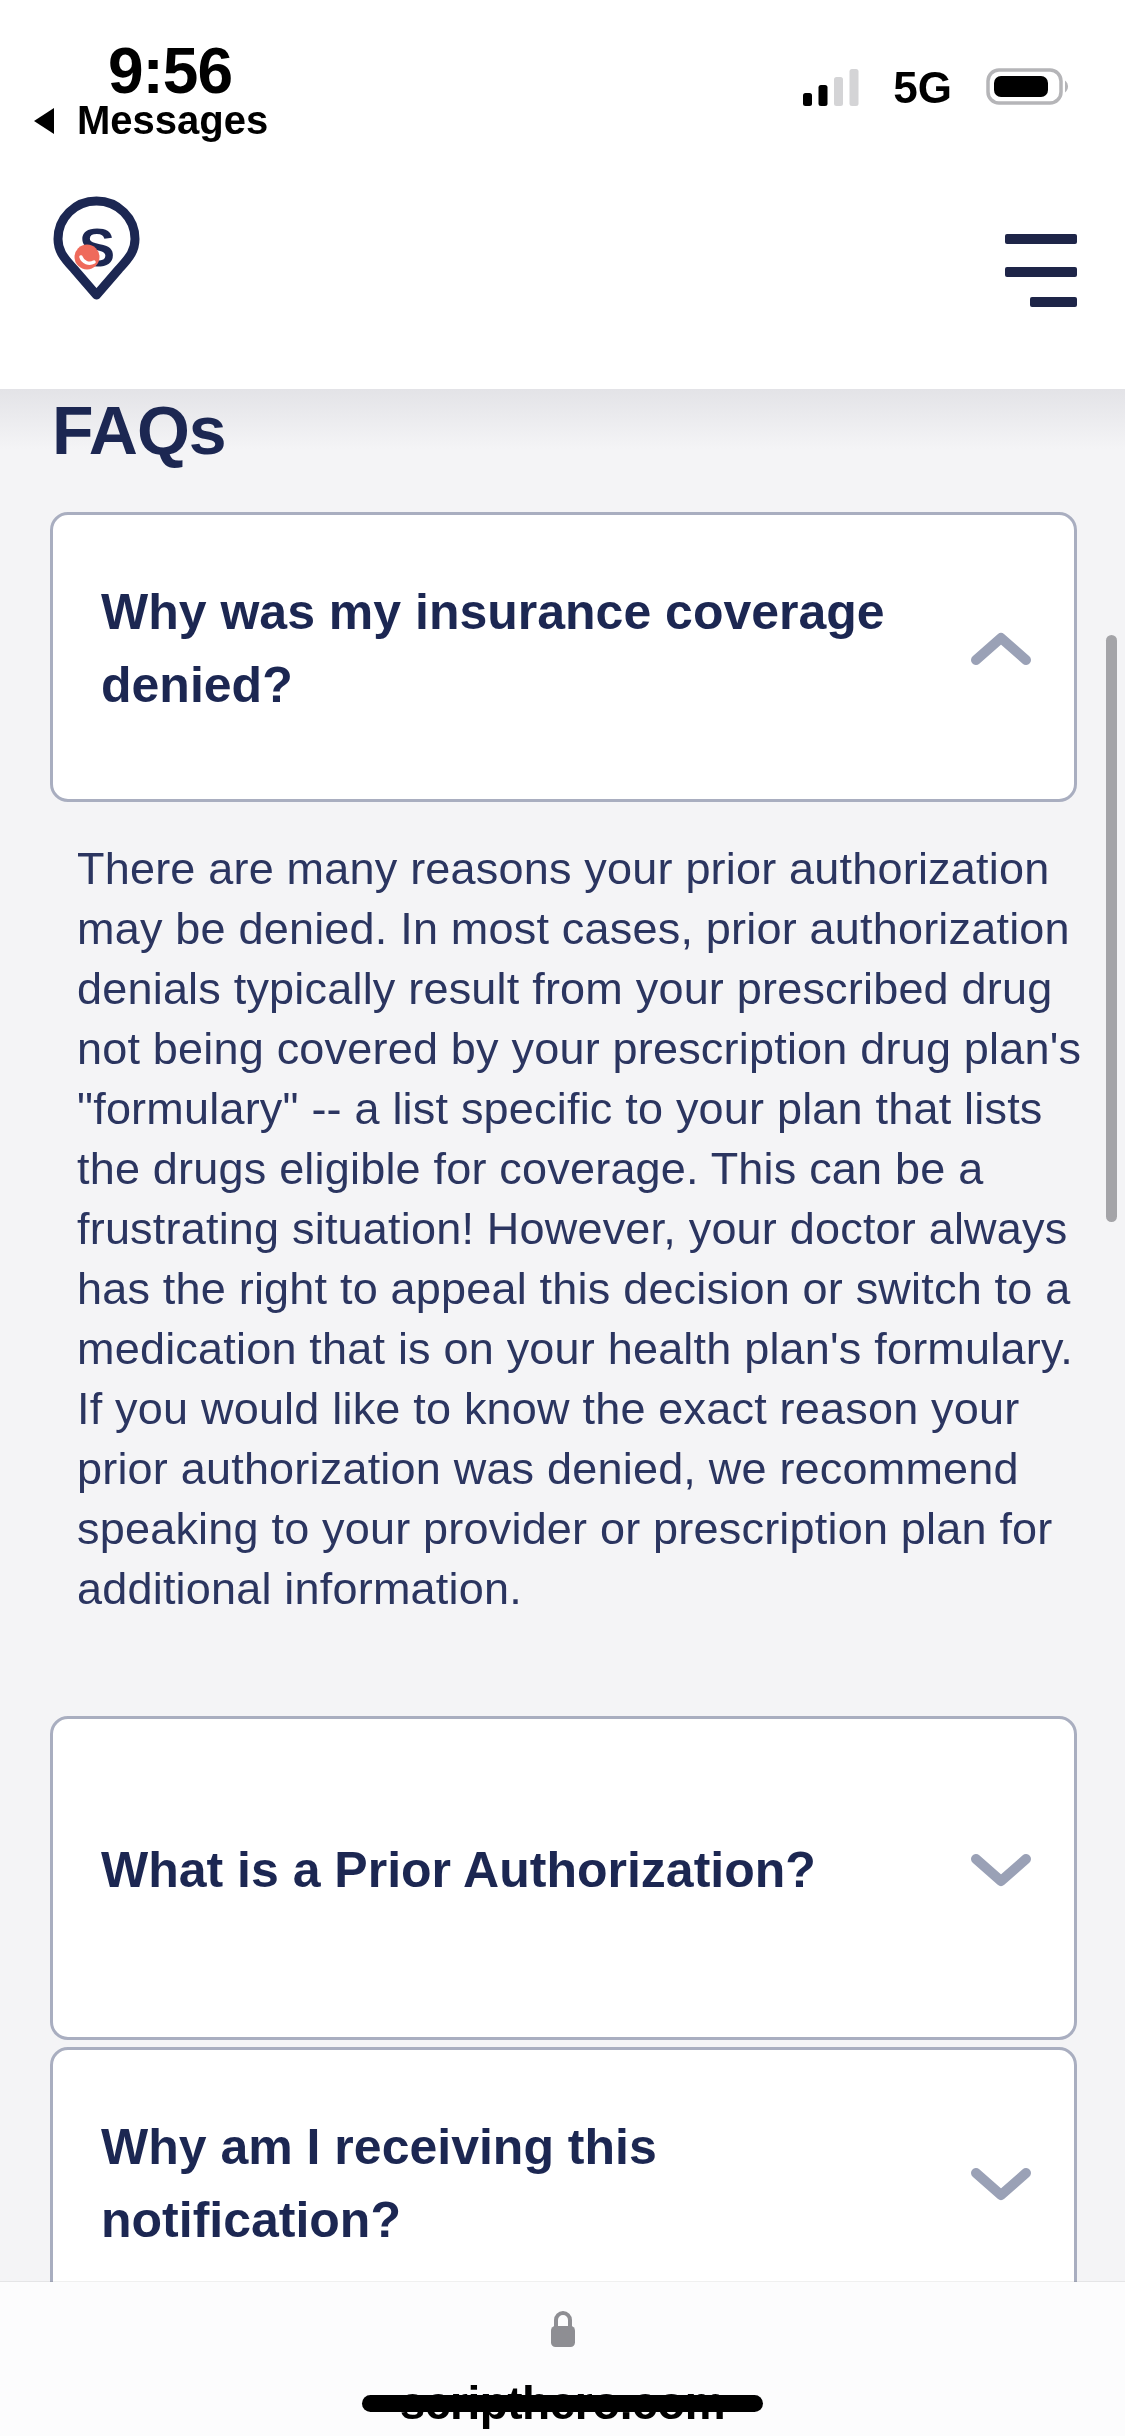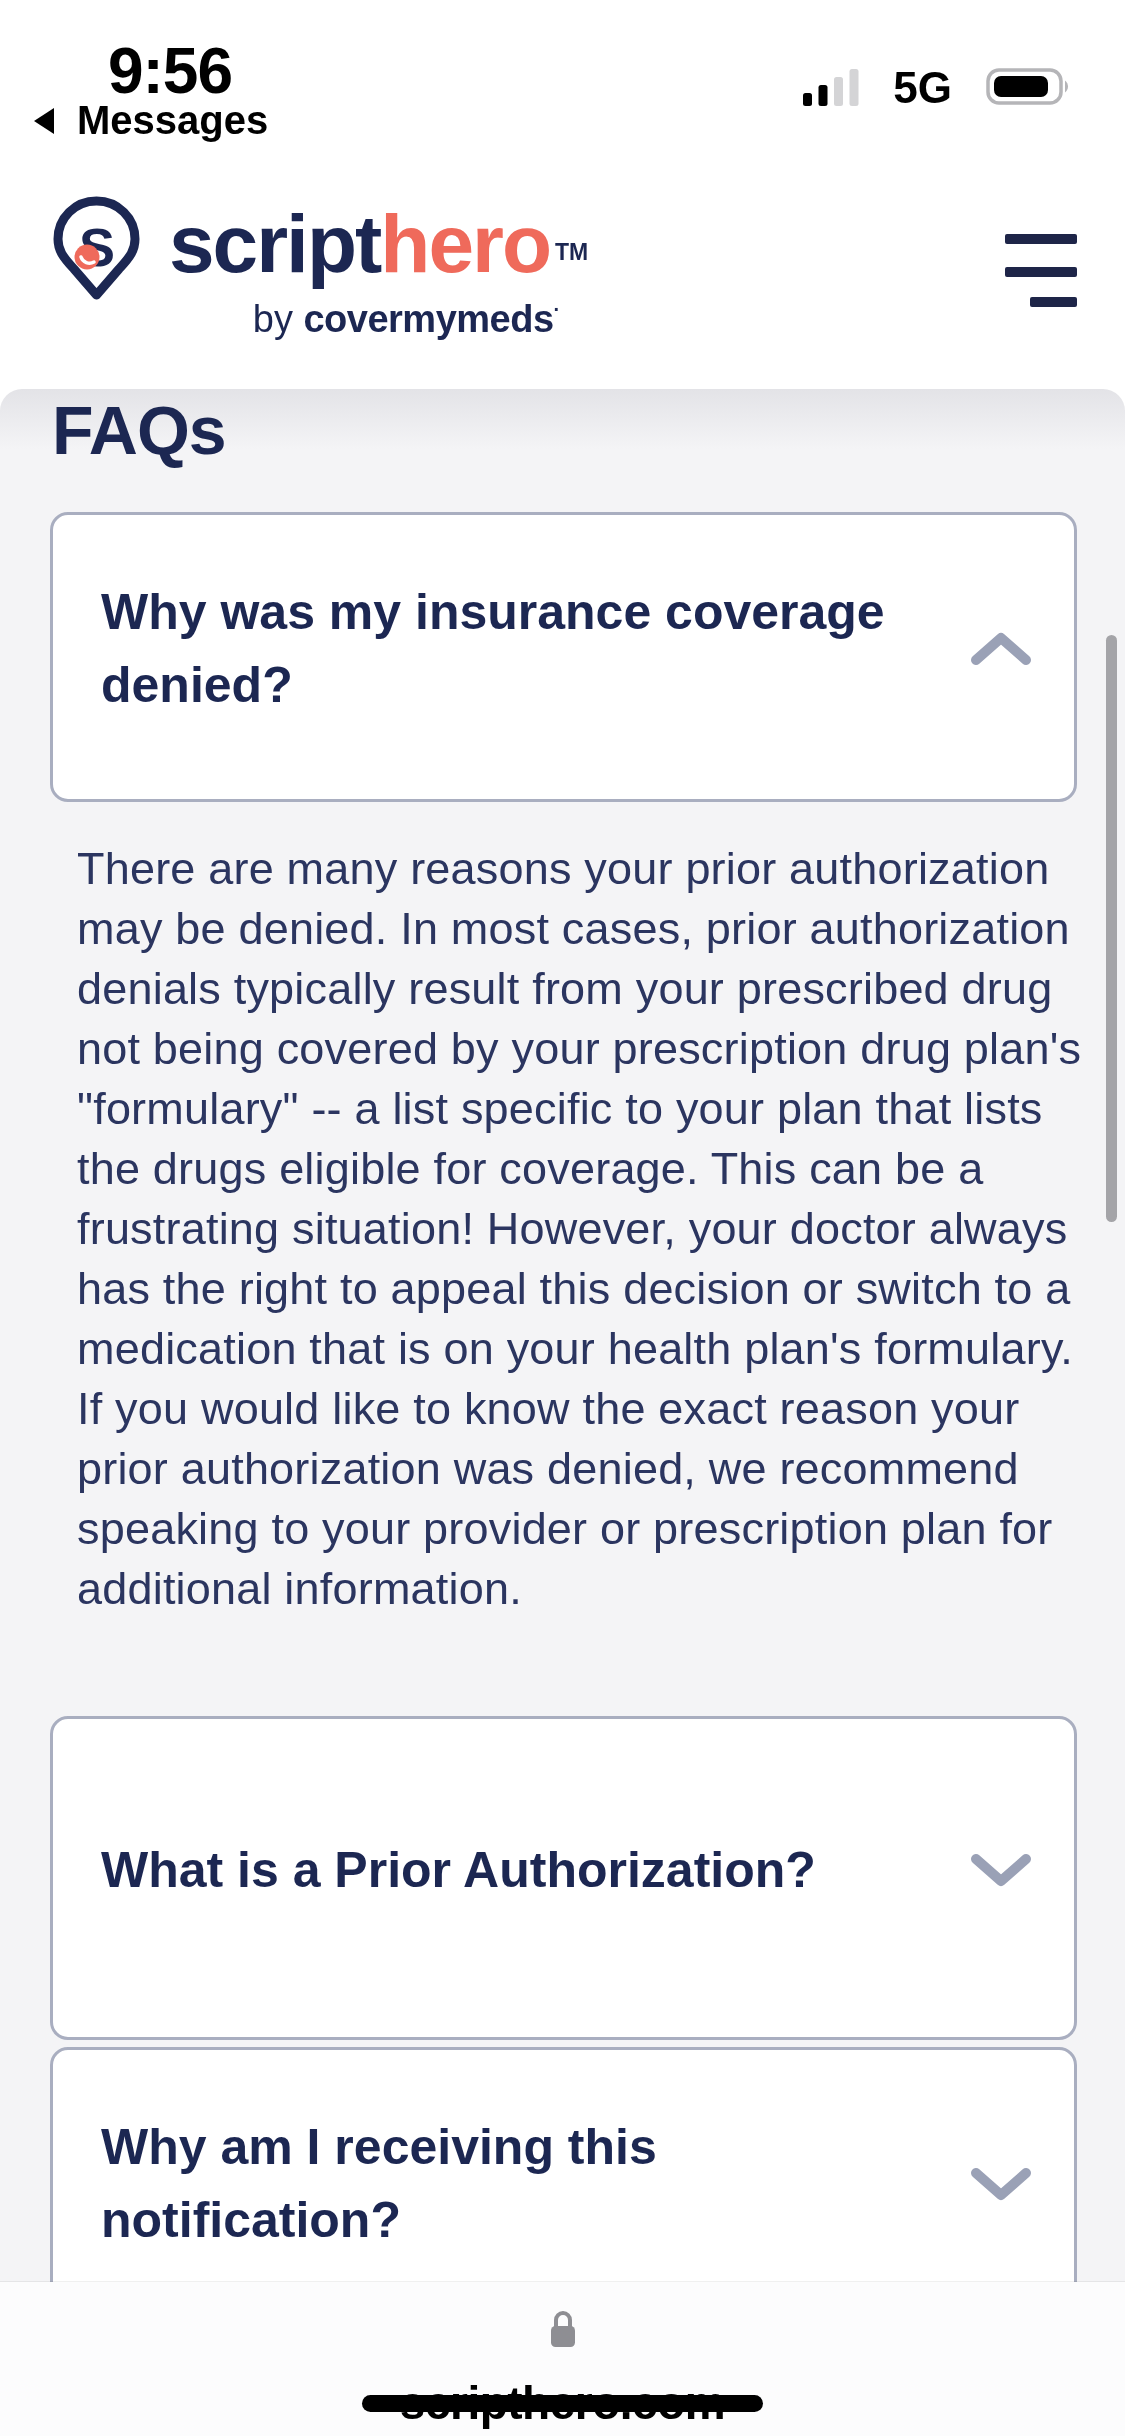--- a/index.html
+++ b/index.html
@@ -30,21 +30,20 @@
   .byline .cmm{font-weight:700;letter-spacing:-0.5px;}
   .byline .reg{font-size:20px;vertical-align:top;font-weight:700;}
   .hamburger{position:absolute;right:48px;top:234px;width:72px;display:flex;flex-direction:column;cursor:pointer;}
   .hamburger .bar{height:10px;background:#1e2548;border-radius:2px;width:72px;}
   .hamburger .bar.b2{margin-top:23px;}
   .hamburger .bar.b3{margin-top:20px;width:47px;align-self:flex-end;}
   
   .content{
     position:absolute;left:0;top:389px;width:1125px;height:2047px;
     background:linear-gradient(180deg,#e3e3e7 0px,#f4f4f6 60px,#f4f4f6 100%);
-    border-radius:22px;
   }
   .page-title{position:absolute;left:52px;top:2px;font-size:68px;font-weight:700;color:#1c2752;letter-spacing:-1px;}
   .card{
     position:absolute;left:50px;width:1027px;box-sizing:border-box;
     background:#fff;border:3px solid #a9aec0;border-radius:18px;
     display:flex;align-items:center;justify-content:space-between;
     padding:0 40px 16px 48px;cursor:pointer;
   }
   .card.c1{top:123px;height:290px;}
   .card.c2{top:1327px;height:324px;}
@@ -99,31 +98,20 @@
 
   <div class="logo">
     <span>
       <svg width="93" height="107" viewBox="0 0 93 107">
         <path d="M46.5 5 C25 5 8 22 8 43 C8 54 12.5 60.5 24 73 L46.5 99 L69 73 C80.5 60.5 85 54 85 43 C85 22 68 5 46.5 5 Z" fill="#ffffff" stroke="#1c2752" stroke-width="9" stroke-linejoin="round"></path>
         <text x="47" y="70" font-size="54" font-weight="700" fill="#1c2752" text-anchor="middle" font-family="Liberation Sans, sans-serif">S</text>
         <circle cx="37" cy="61" r="12.5" fill="#ef6a5b"></circle>
         <path d="M31 61 a9 9 0 0 0 13 5" stroke="#ffffff" stroke-width="3.5" fill="none" stroke-linecap="round"></path>
       </svg>
     </span>
-    <span class="logo-text">
-      <span class="logo-word">
-        <span class="brand-script">script</span>
-          <span class="brand-hero">hero</span>
-        <span class="tm-mark">TM</span>
-      </span>
-      <span class="byline">
-        <span class="by">by</span>
-        <span class="cmm">covermymeds</span><span class="reg">·</span>
-      </span>
-    </span>
   </div>
 
   <div class="hamburger">
     <span class="bar b1"></span>
     <span class="bar b2"></span>
     <span class="bar b3"></span>
   </div>
 
   <div class="content">
     <div class="page-title">FAQs</div>

